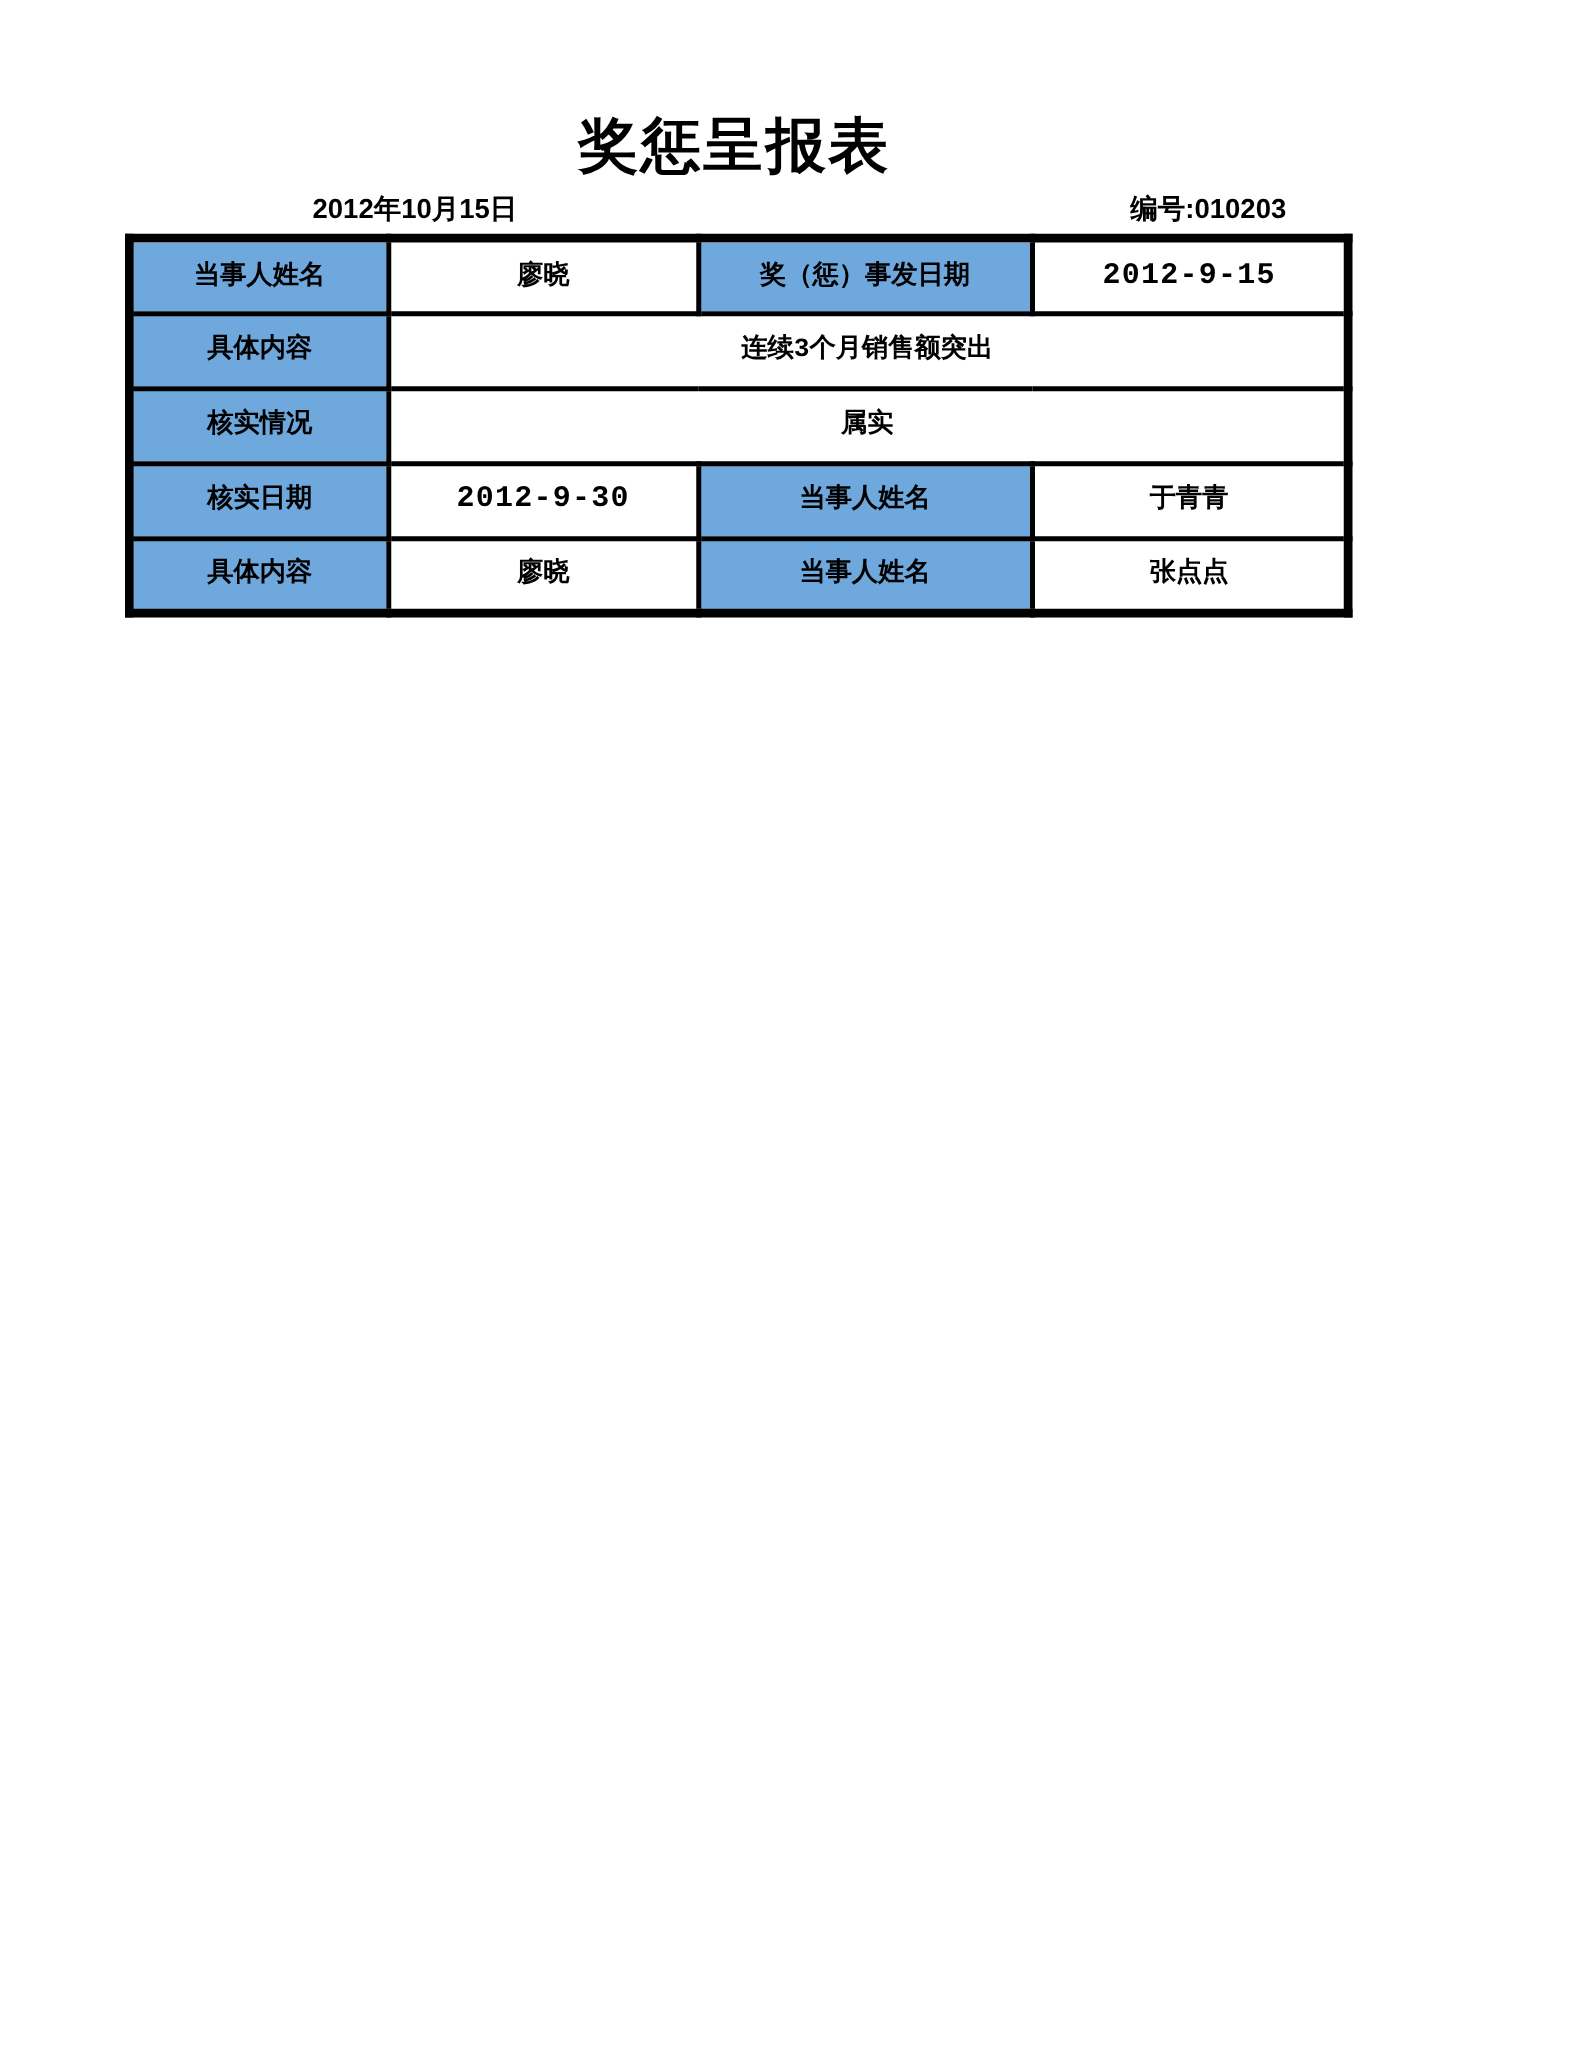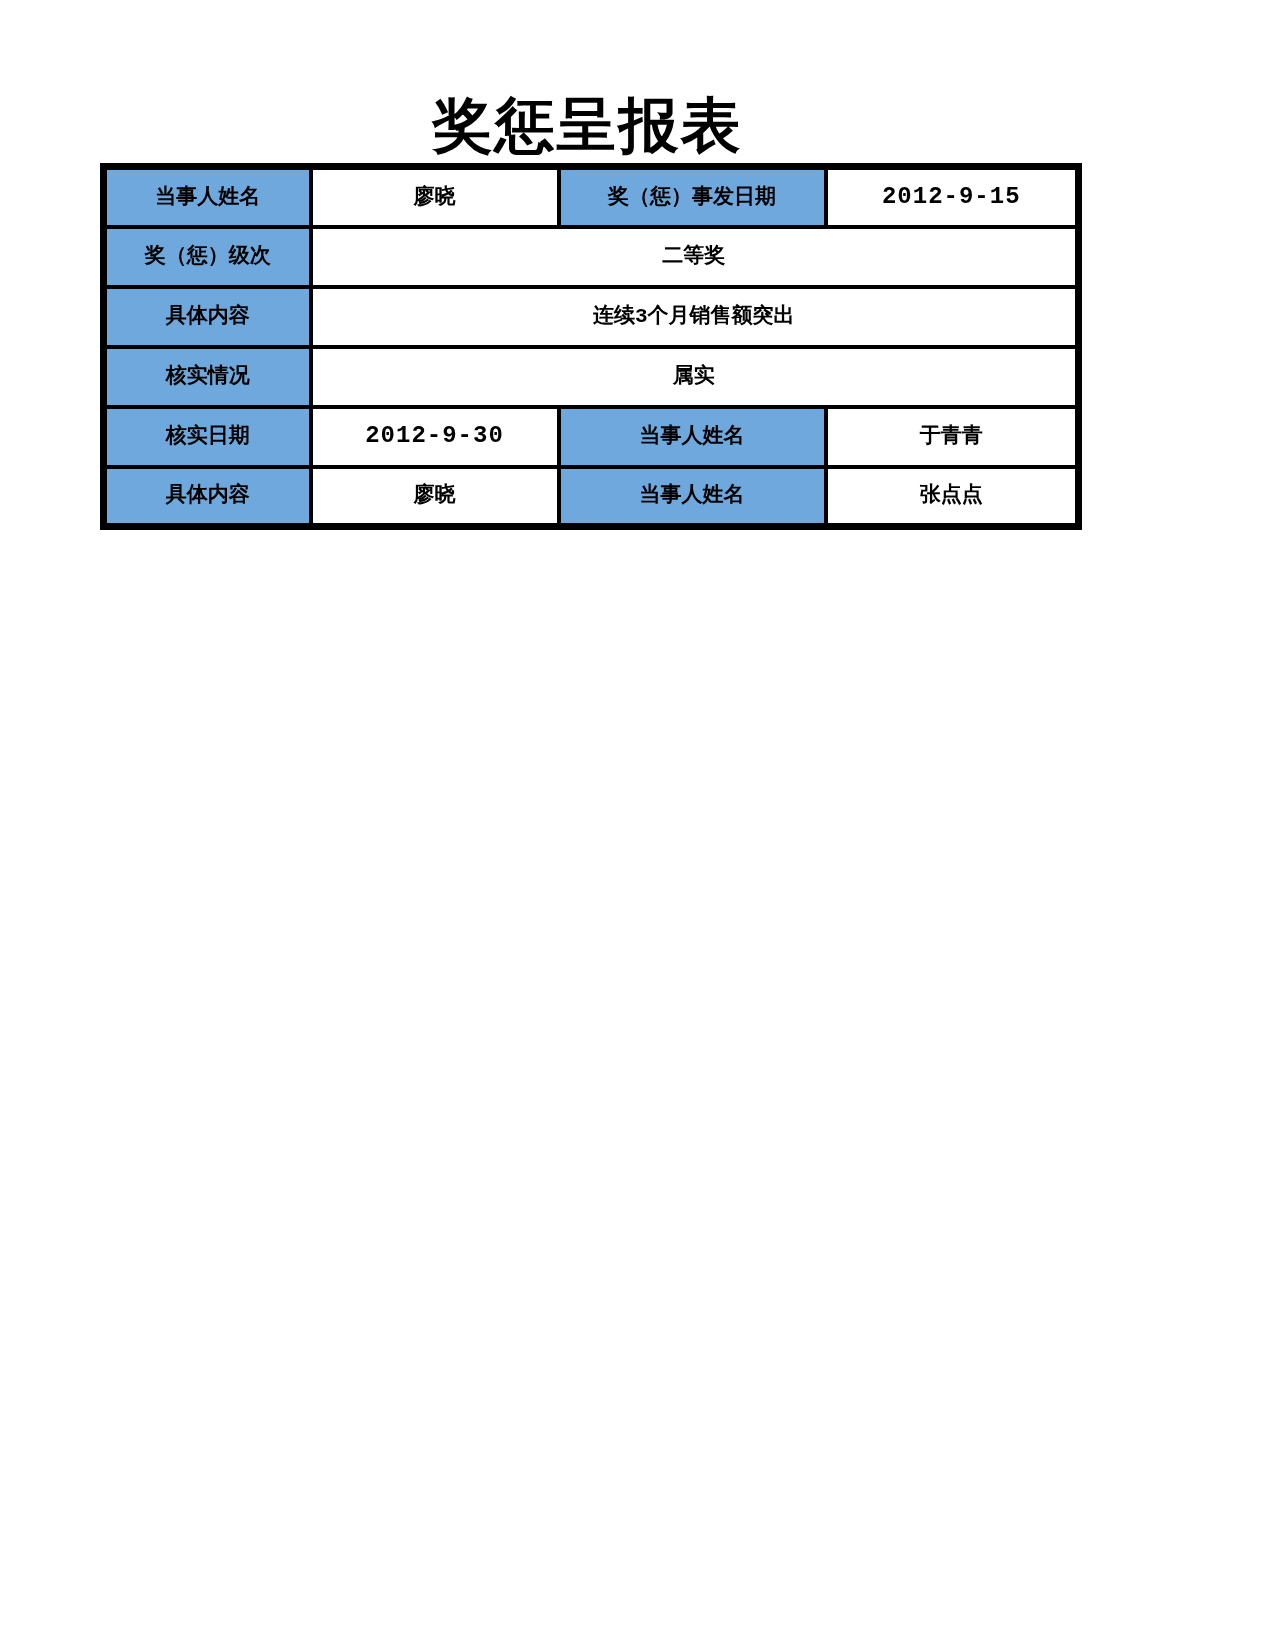--- a/index.html
+++ b/index.html
@@ -21,21 +21,21 @@
     font-family: "Liberation Sans", sans-serif;
     overflow: hidden;
   }
   .doc {
     width: 975px;
     margin: 0 0 0 100px;
   }
   .title {
     margin: 88px 0 0 0;
     text-align: center;
-    font-size: 60px;
+    font-size: 48px;
     line-height: 1.25;
     font-weight: bold;
     letter-spacing: 2px;
   }
   .subhead {
     display: flex;
     justify-content: space-between;
     align-items: flex-end;
     font-size: 22px;
     font-weight: bold;
@@ -70,38 +70,38 @@
     letter-spacing: 1px;
   }
 </style>
 </head>
 <body>
 
 <div class="doc">
 
   <h1 class="title">奖惩呈报表</h1>
 
+  <div class="subhead">
+    <span>2012年10月15日</span>
+    <span>编号:010203</span>
+  </div>
 
   <table class="report">
     <colgroup>
       <col style="width:207px">
       <col style="width:248px">
       <col style="width:267px">
       <col style="width:253px">
     </colgroup>
     <tbody>
       <tr>
         <td class="hdr">当事人姓名</td>
         <td>廖晓</td>
         <td class="hdr">奖（惩）事发日期</td>
         <td class="num">2012-9-15</td>
-      </tr>
-      <tr>
-        <td class="hdr">奖（惩）级次</td>
-        <td colspan="3">二等奖</td>
       </tr>
       <tr>
         <td class="hdr">具体内容</td>
         <td colspan="3">连续3个月销售额突出</td>
       </tr>
       <tr>
         <td class="hdr">核实情况</td>
         <td colspan="3">属实</td>
       </tr>
       <tr>

